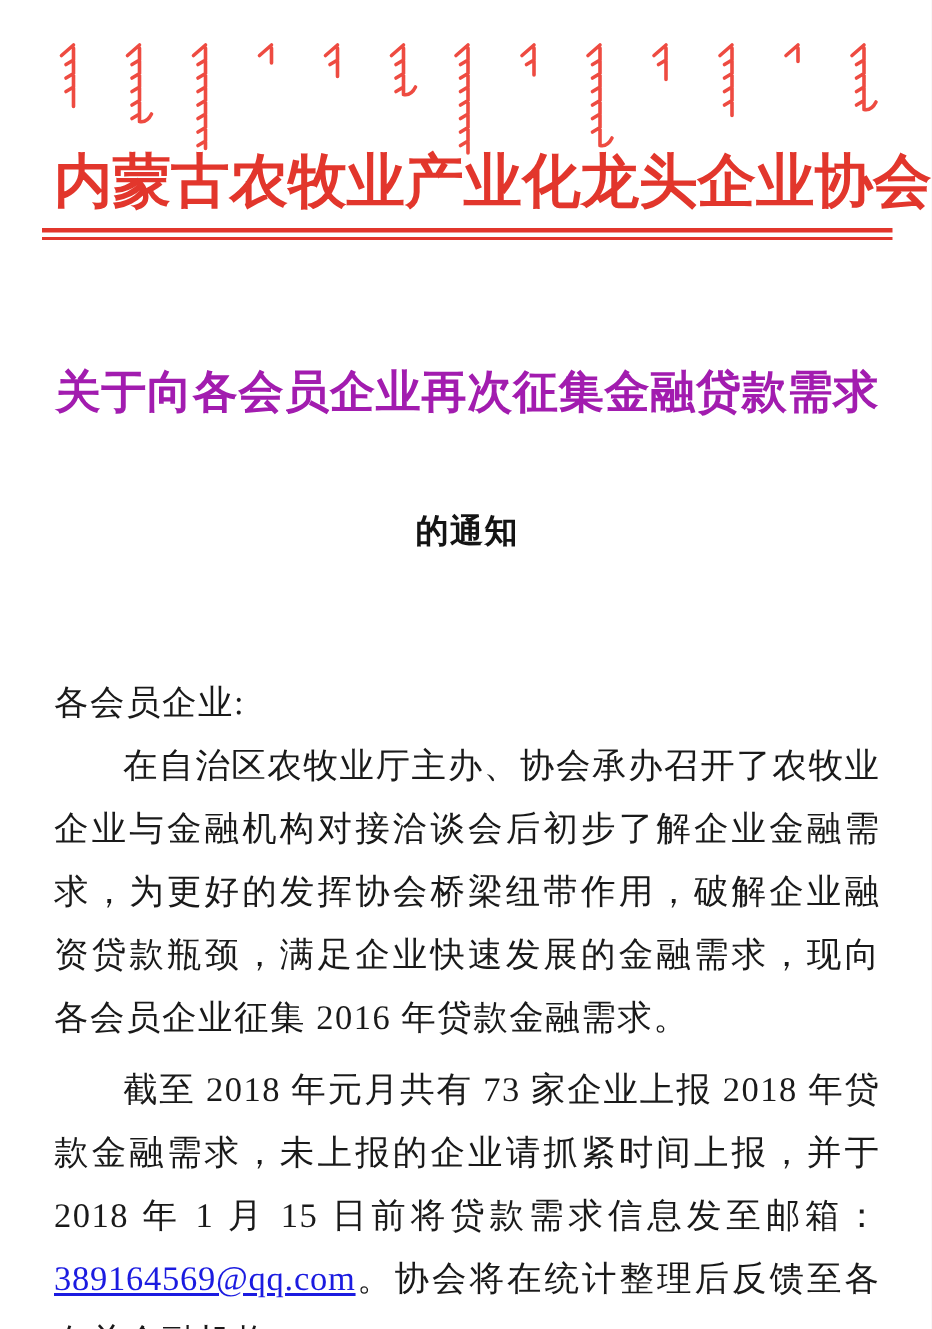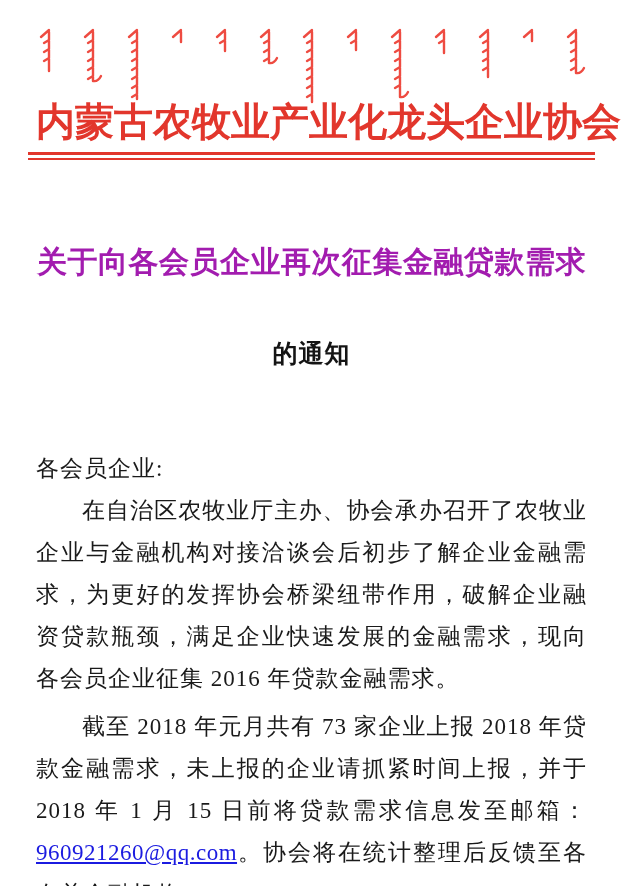--- a/index.html
+++ b/index.html
@@ -22,21 +22,21 @@
   }
   .double-rule{
     margin:6px -8px 0 -8px;height:3px;
     border-top:3px solid #e13a30;border-bottom:2px solid #e13a30;
   }
   .title-line1{
     margin-top:84px;font-size:30px;font-weight:bold;color:#a21caf;
     text-align:center;line-height:36px;letter-spacing:0.5px;
   }
   .title-line2{
-    margin-top:56px;font-size:25px;font-weight:bold;color:#141414;
+    margin-top:56px;font-size:22px;font-weight:bold;color:#141414;
     text-align:center;line-height:36px;letter-spacing:1px;
   }
   .body-text{
     margin-top:76px;font-size:23px;line-height:42px;color:#1a1a1a;
     text-align:justify;letter-spacing:1px;
   }
   .salutation{margin:0;}
   .para{margin:0;text-indent:2em;}
   .para + .para{margin-top:6px;}
   .email-link{
@@ -111,17 +111,17 @@
     <div class="double-rule" style="border-color: rgb(226, 54, 44);"></div>
   </header>
 
   <main>
     <div class="title-line1">关于向各会员企业再次征集金融贷款需求</div>
     <div class="title-line2">的通知</div>
 
     <div class="body-text">
       <p class="salutation">各会员企业:</p>
       <p class="para"><span>在自治区农牧业厅主办、协会承办召开了农牧业企业与金融机构对接洽谈会后初步了解企业金融需求，为更好的发挥协会桥梁纽带作用，破解企业融资贷款瓶颈，满足企业快速发展的金融需求，现向各会员企业征集 2016 年贷款金融需求。</span></p>
-      <p class="para"><span>截至 2018 年元月共有 73 家企业上报 2018 年贷款金融需求，未上报的企业请抓紧时间上报，并于 2018 年 1 月 15 日前将贷款需求信息发至邮箱： </span><a class="email-link" style="color: rgb(27, 27, 224);">960921260@qq.com</a><span>。协会将在统计整理后反馈至各有关金融机构。</span></p>
+      <p class="para"><span>截至 2018 年元月共有 73 家企业上报 2018 年贷款金融需求，未上报的企业请抓紧时间上报，并于 2018 年 1 月 15 日前将贷款需求信息发至邮箱： </span><a class="email-link" style="color: rgb(27, 27, 224);">389164569@qq.com</a><span>。协会将在统计整理后反馈至各有关金融机构。</span></p>
     </div>
   </main>
 
 </div>
 
 </body></html>

